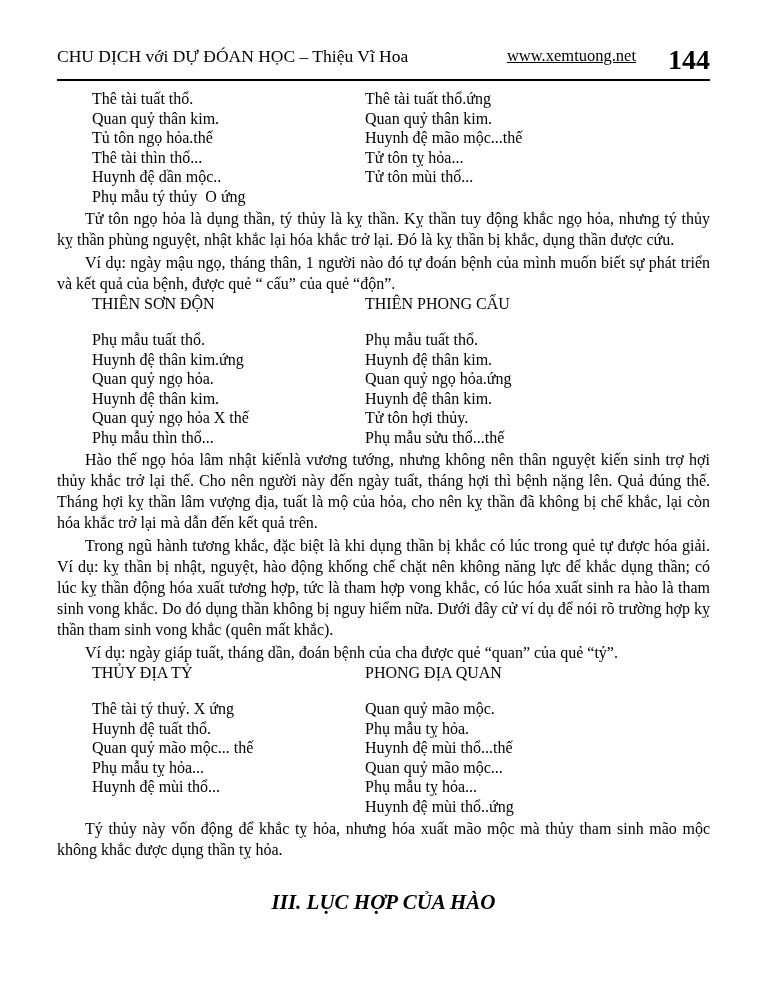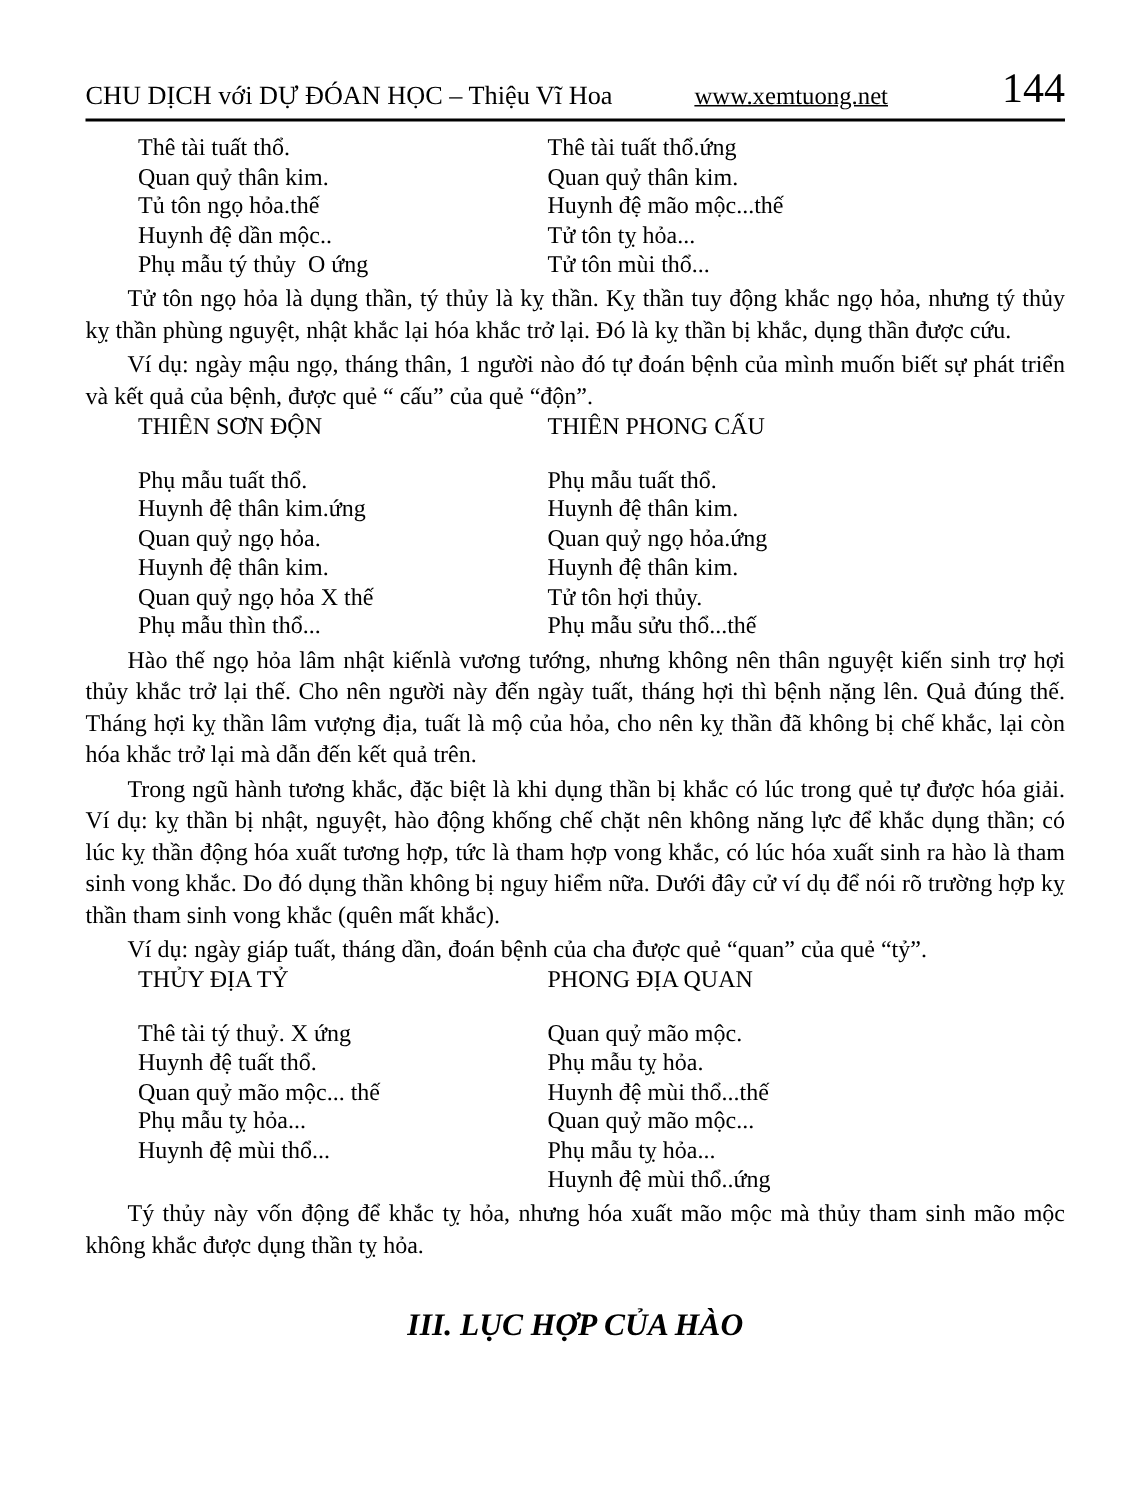--- a/index.html
+++ b/index.html
@@ -7,24 +7,24 @@
     position:relative;
     width:765px; height:990px;
     box-sizing:border-box;
     padding:46px 55px 0 57px;
     background:#ffffff;
     color:#000000;
     font-family:"Liberation Serif","DejaVu Serif",serif;
     overflow:hidden;
   }
   
-  .header { display:flex; align-items:flex-end; }
+  .header { display:flex; align-items:flex-start; }
   .header-title { font-size:17.5px; white-space:nowrap; }
   .header-url { font-size:16.5px; margin-left:auto; text-decoration:underline; white-space:nowrap; }
-  .header-page { font-size:28px; font-weight:normal; margin-left:76px; line-height:1; }
+  .header-page { font-size:28px; font-weight:bold; margin-left:32px; line-height:1; }
   .rule { border-bottom:2.5px solid #000; margin-top:5px; }
 
   
   .pair { display:flex; margin:8px 0 0 35px;font-family:Liberation Serif, serif; }
   .pair.titled { margin-top:0; }
   .hexcol-left { width:273px; flex:0 0 273px; }
   .hexcol-right { flex:1; }
   .hex-title { font-size:16px; line-height:20px; margin-bottom:16px; white-space:pre; }
   .hex-line { font-size:16px; line-height:19.5px; white-space:pre; }
 
@@ -55,20 +55,21 @@
     <span class="header-url">www.xemtuong.net</span>
     <span class="header-page">144</span>
   </div>
   <div class="rule"></div>
 
   <div class="pair">
     <div class="hexcol-left">
       <div class="hex-line">Thê tài tuất thổ.</div>
       <div class="hex-line">Quan quỷ thân kim.</div>
       <div class="hex-line">Tủ tôn ngọ hỏa.thế</div>
+      <div class="hex-line">Thê tài thìn thổ...</div>
       <div class="hex-line">Huynh đệ dần mộc..</div>
       <div class="hex-line">Phụ mẫu tý thủy  O ứng</div>
     </div>
     <div class="hexcol-right">
       <div class="hex-line">Thê tài tuất thổ.ứng</div>
       <div class="hex-line">Quan quỷ thân kim.</div>
       <div class="hex-line">Huynh đệ mão mộc...thế</div>
       <div class="hex-line">Tử tôn tỵ hỏa...</div>
       <div class="hex-line">Tử tôn mùi thổ...</div>
     </div>

